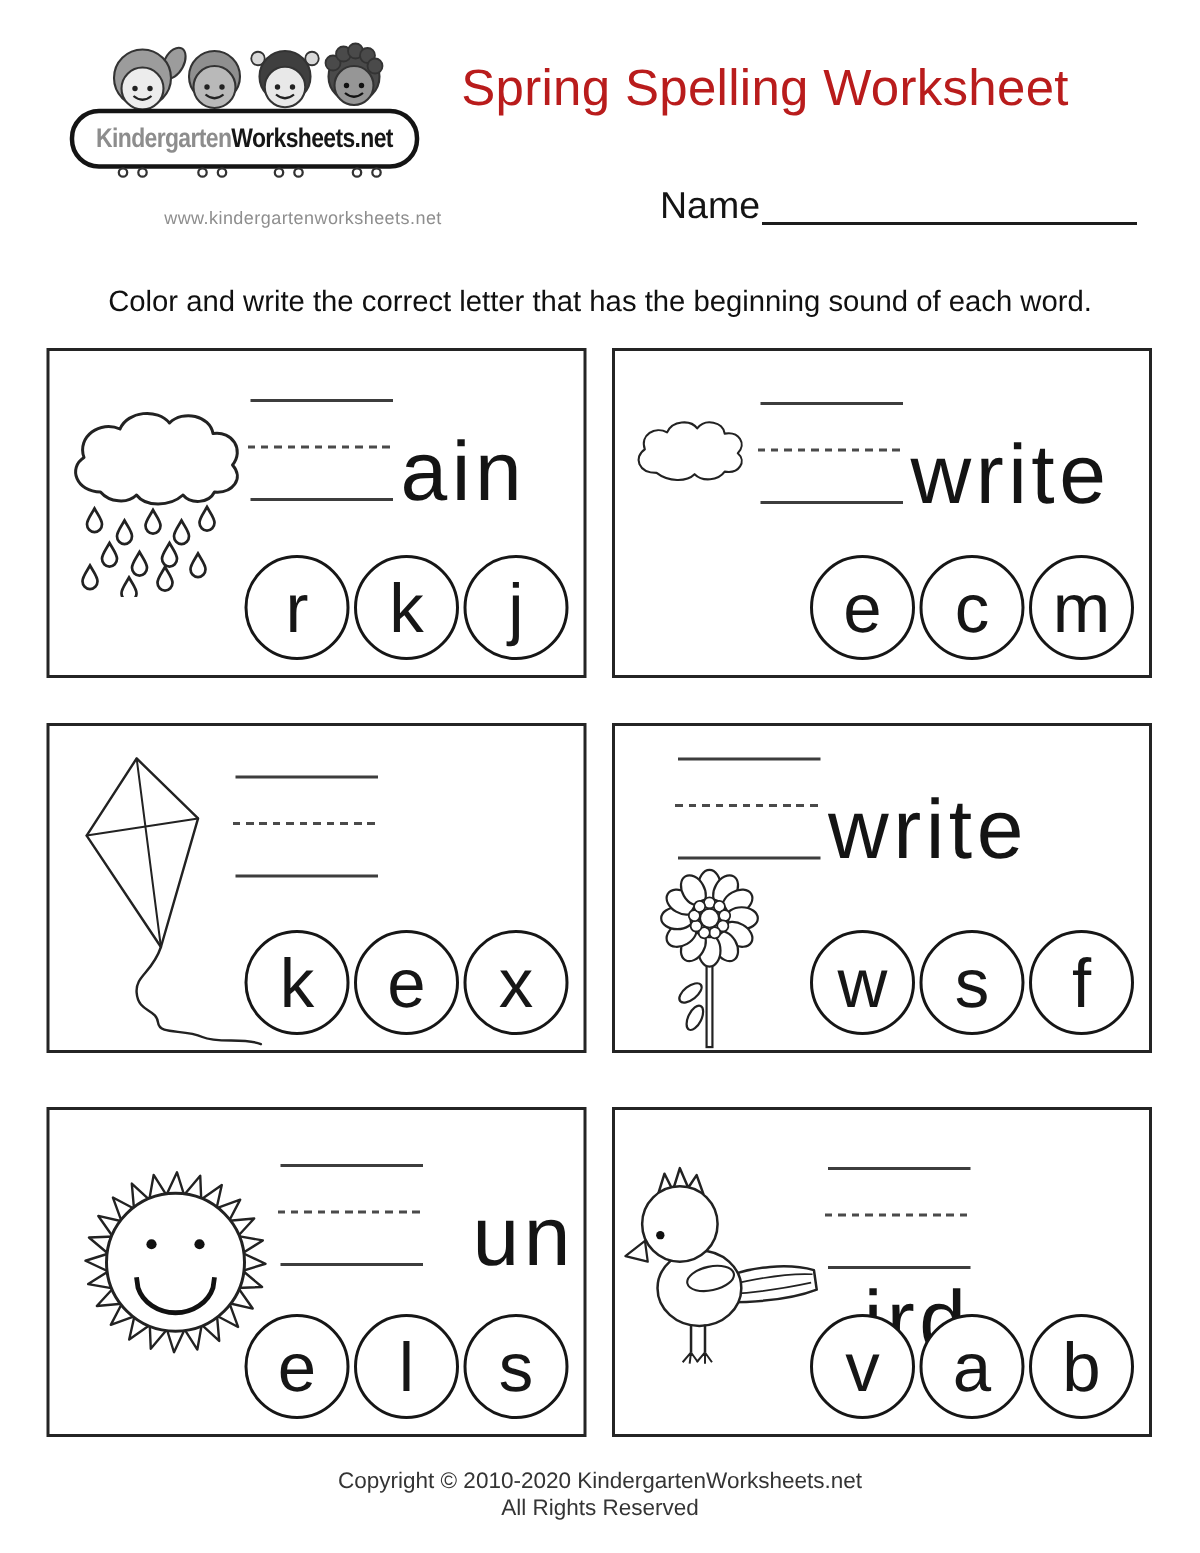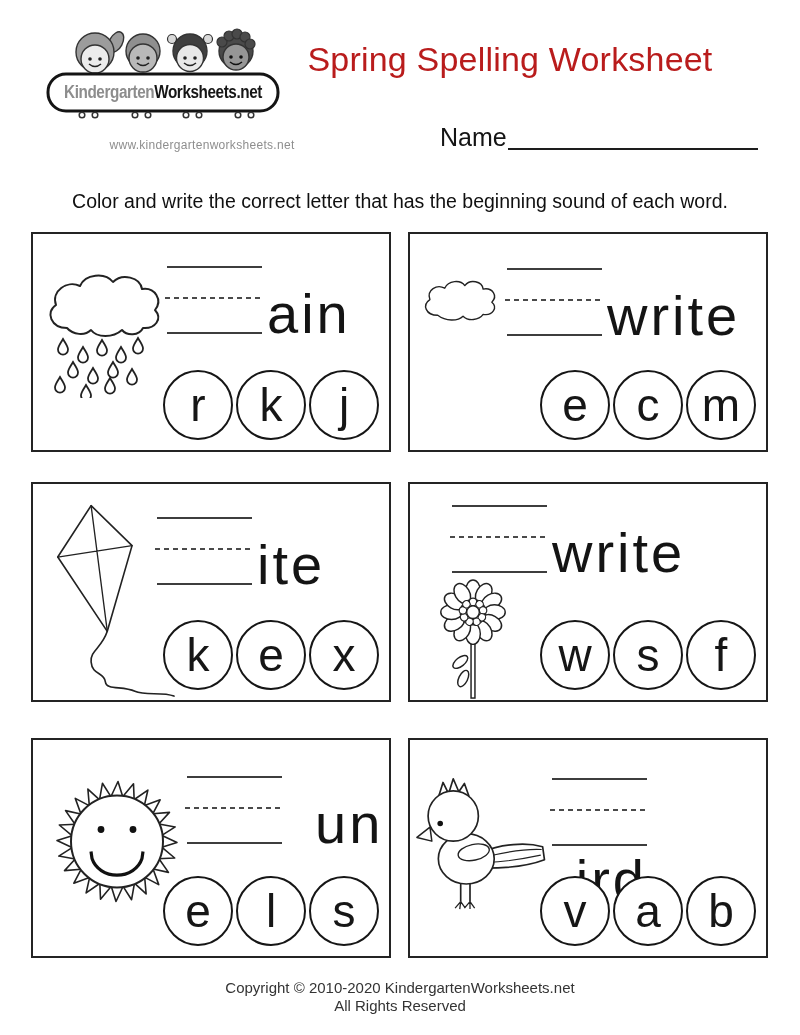--- a/index.html
+++ b/index.html
@@ -187,21 +187,20 @@
   </section>
 
   <section class="card c3">
     <svg class="art" viewBox="0 0 140 210">
       <path class="ln" style="stroke-width:1.7" d="M47,8 L90,50 L64,140 L12,62 Z"></path>
       <path class="ln" style="stroke-width:1.4" d="M47,8 L64,140 M12,62 L90,50"></path>
       <path class="ln" style="stroke-width:1.7" d="M64,140 C58,158 46,160 47,172 C48,186 61,183 62,193 C63,202 80,197 93,203 C104,208 122,203 134,208"></path>
     </svg>
     <div class="write-row">
       <div class="write-lines"></div>
-      <span class="word">ite</span>
     </div>
     <div class="choices">
       <div class="circle">k</div>
       <div class="circle">e</div>
       <div class="circle">x</div>
     </div>
   </section>
 
   <section class="card c4">
     <svg class="art" viewBox="0 0 70 125">

